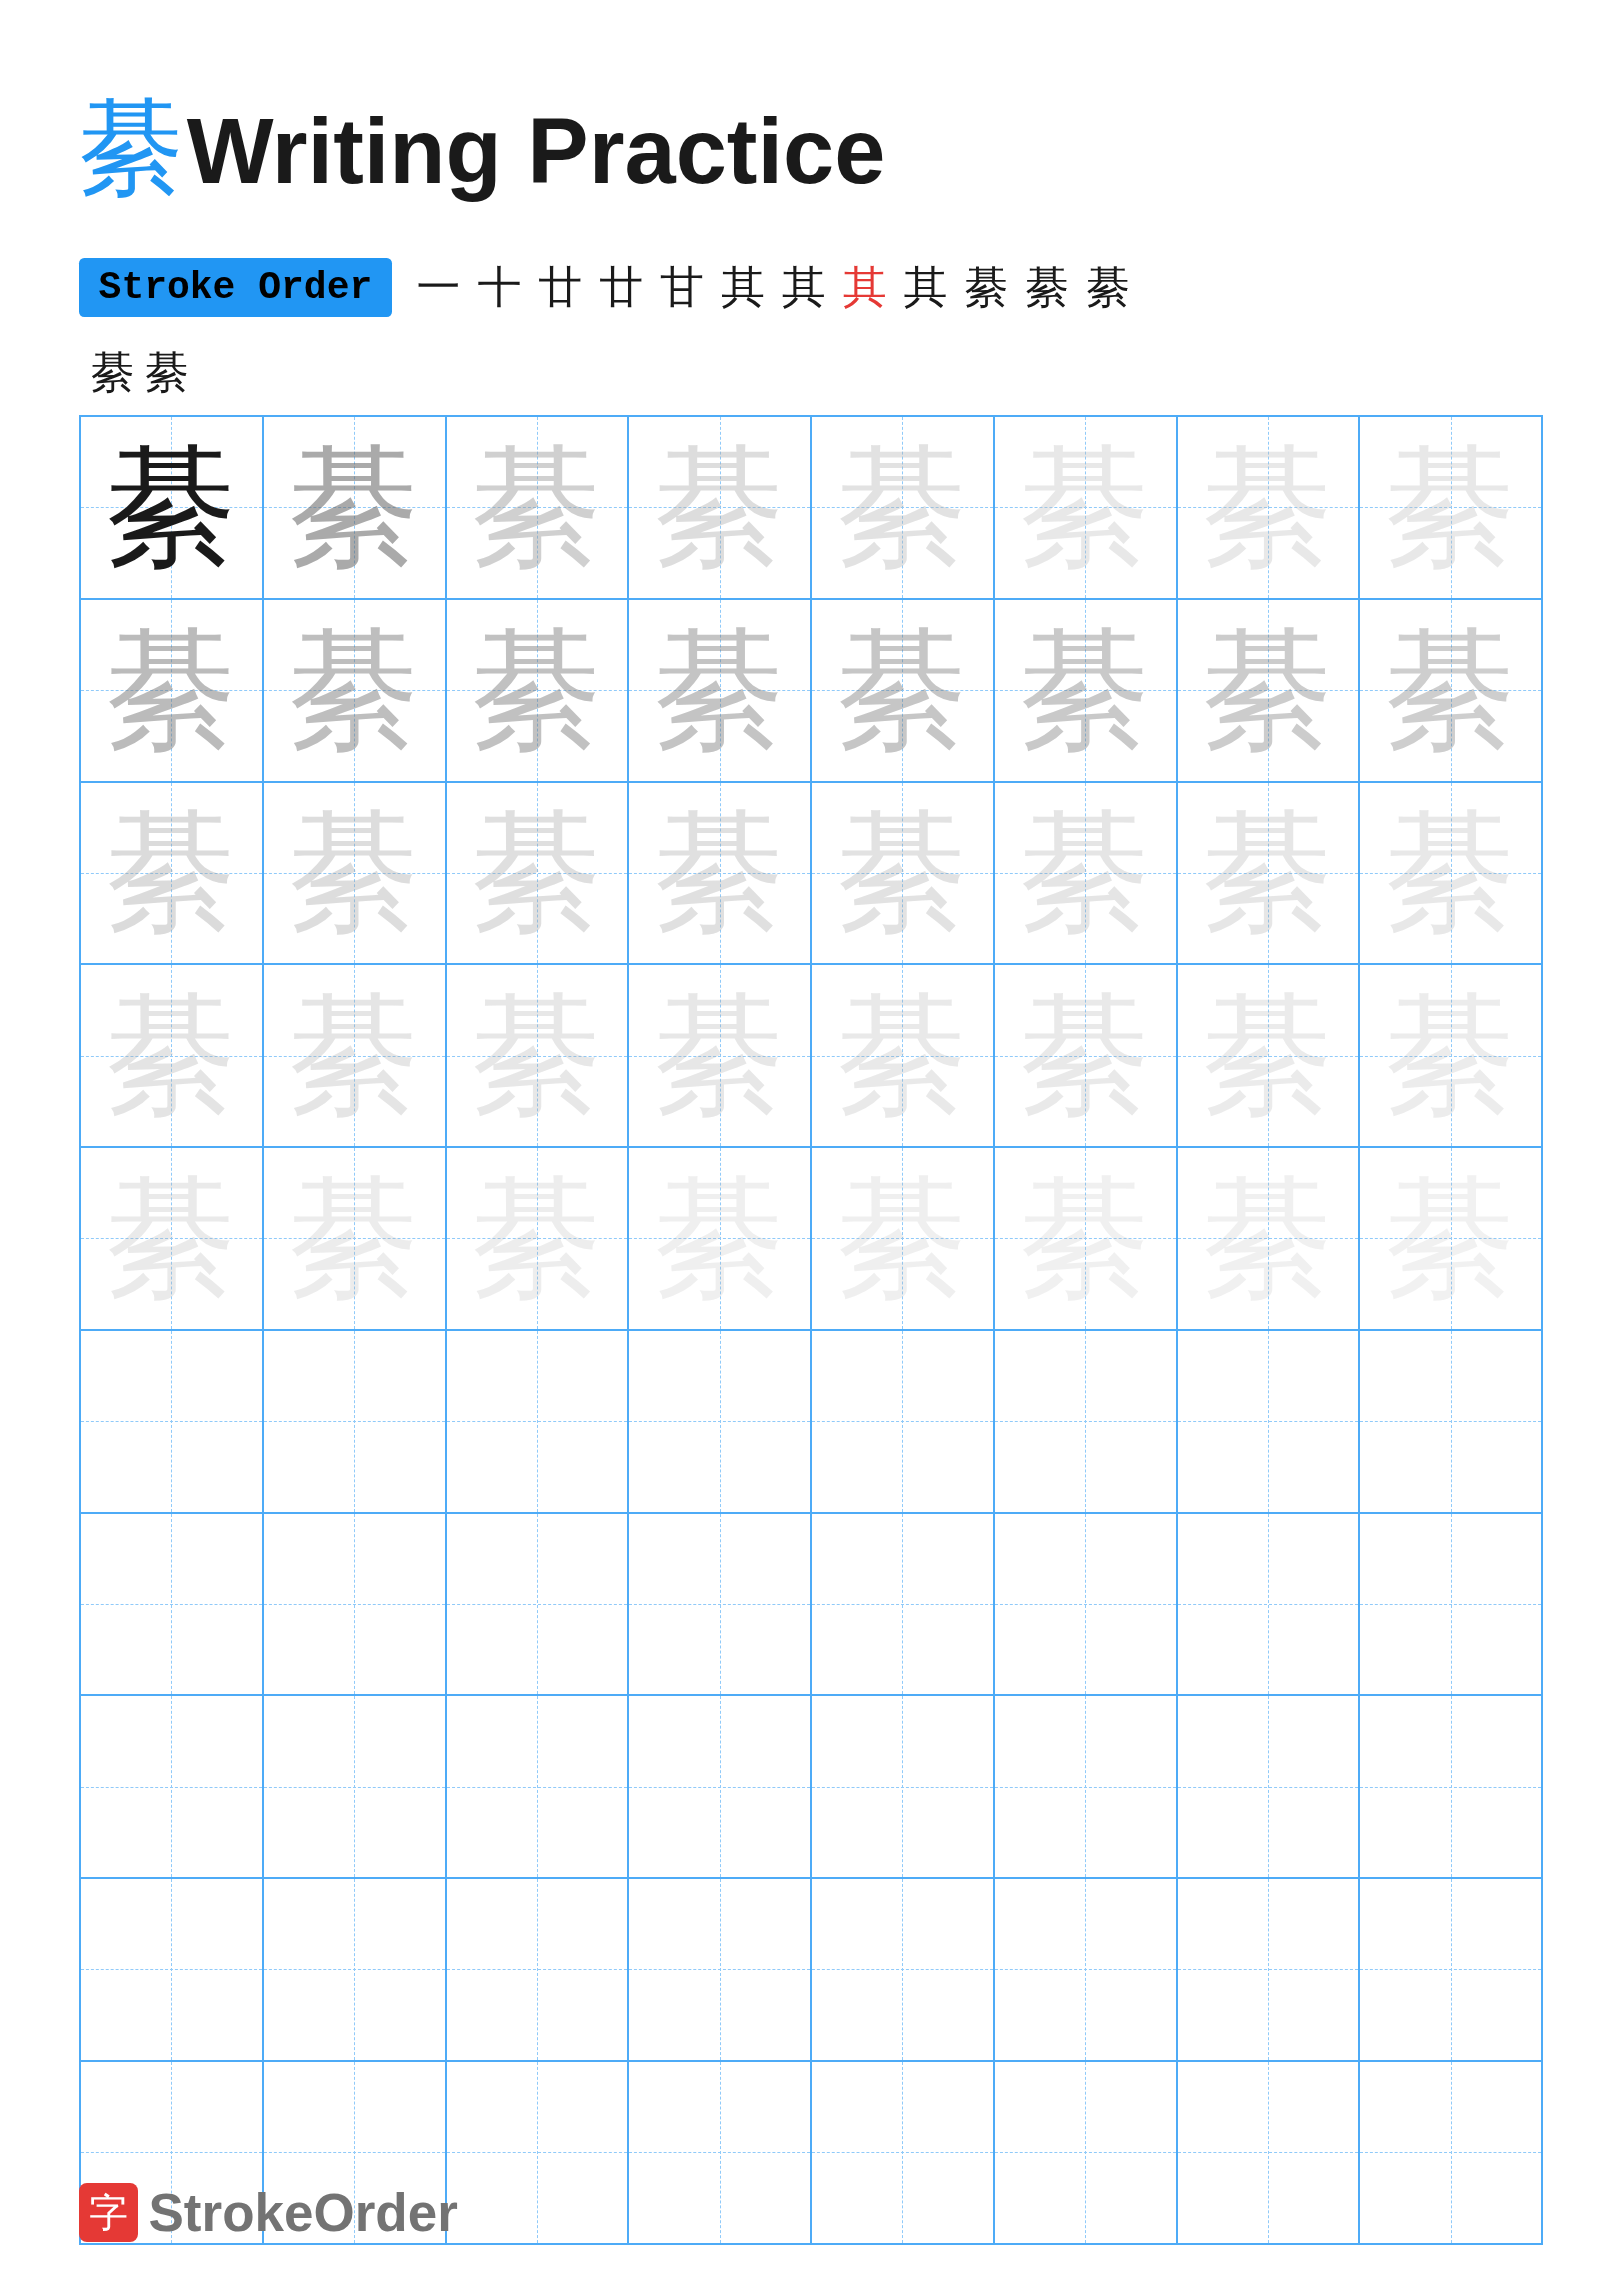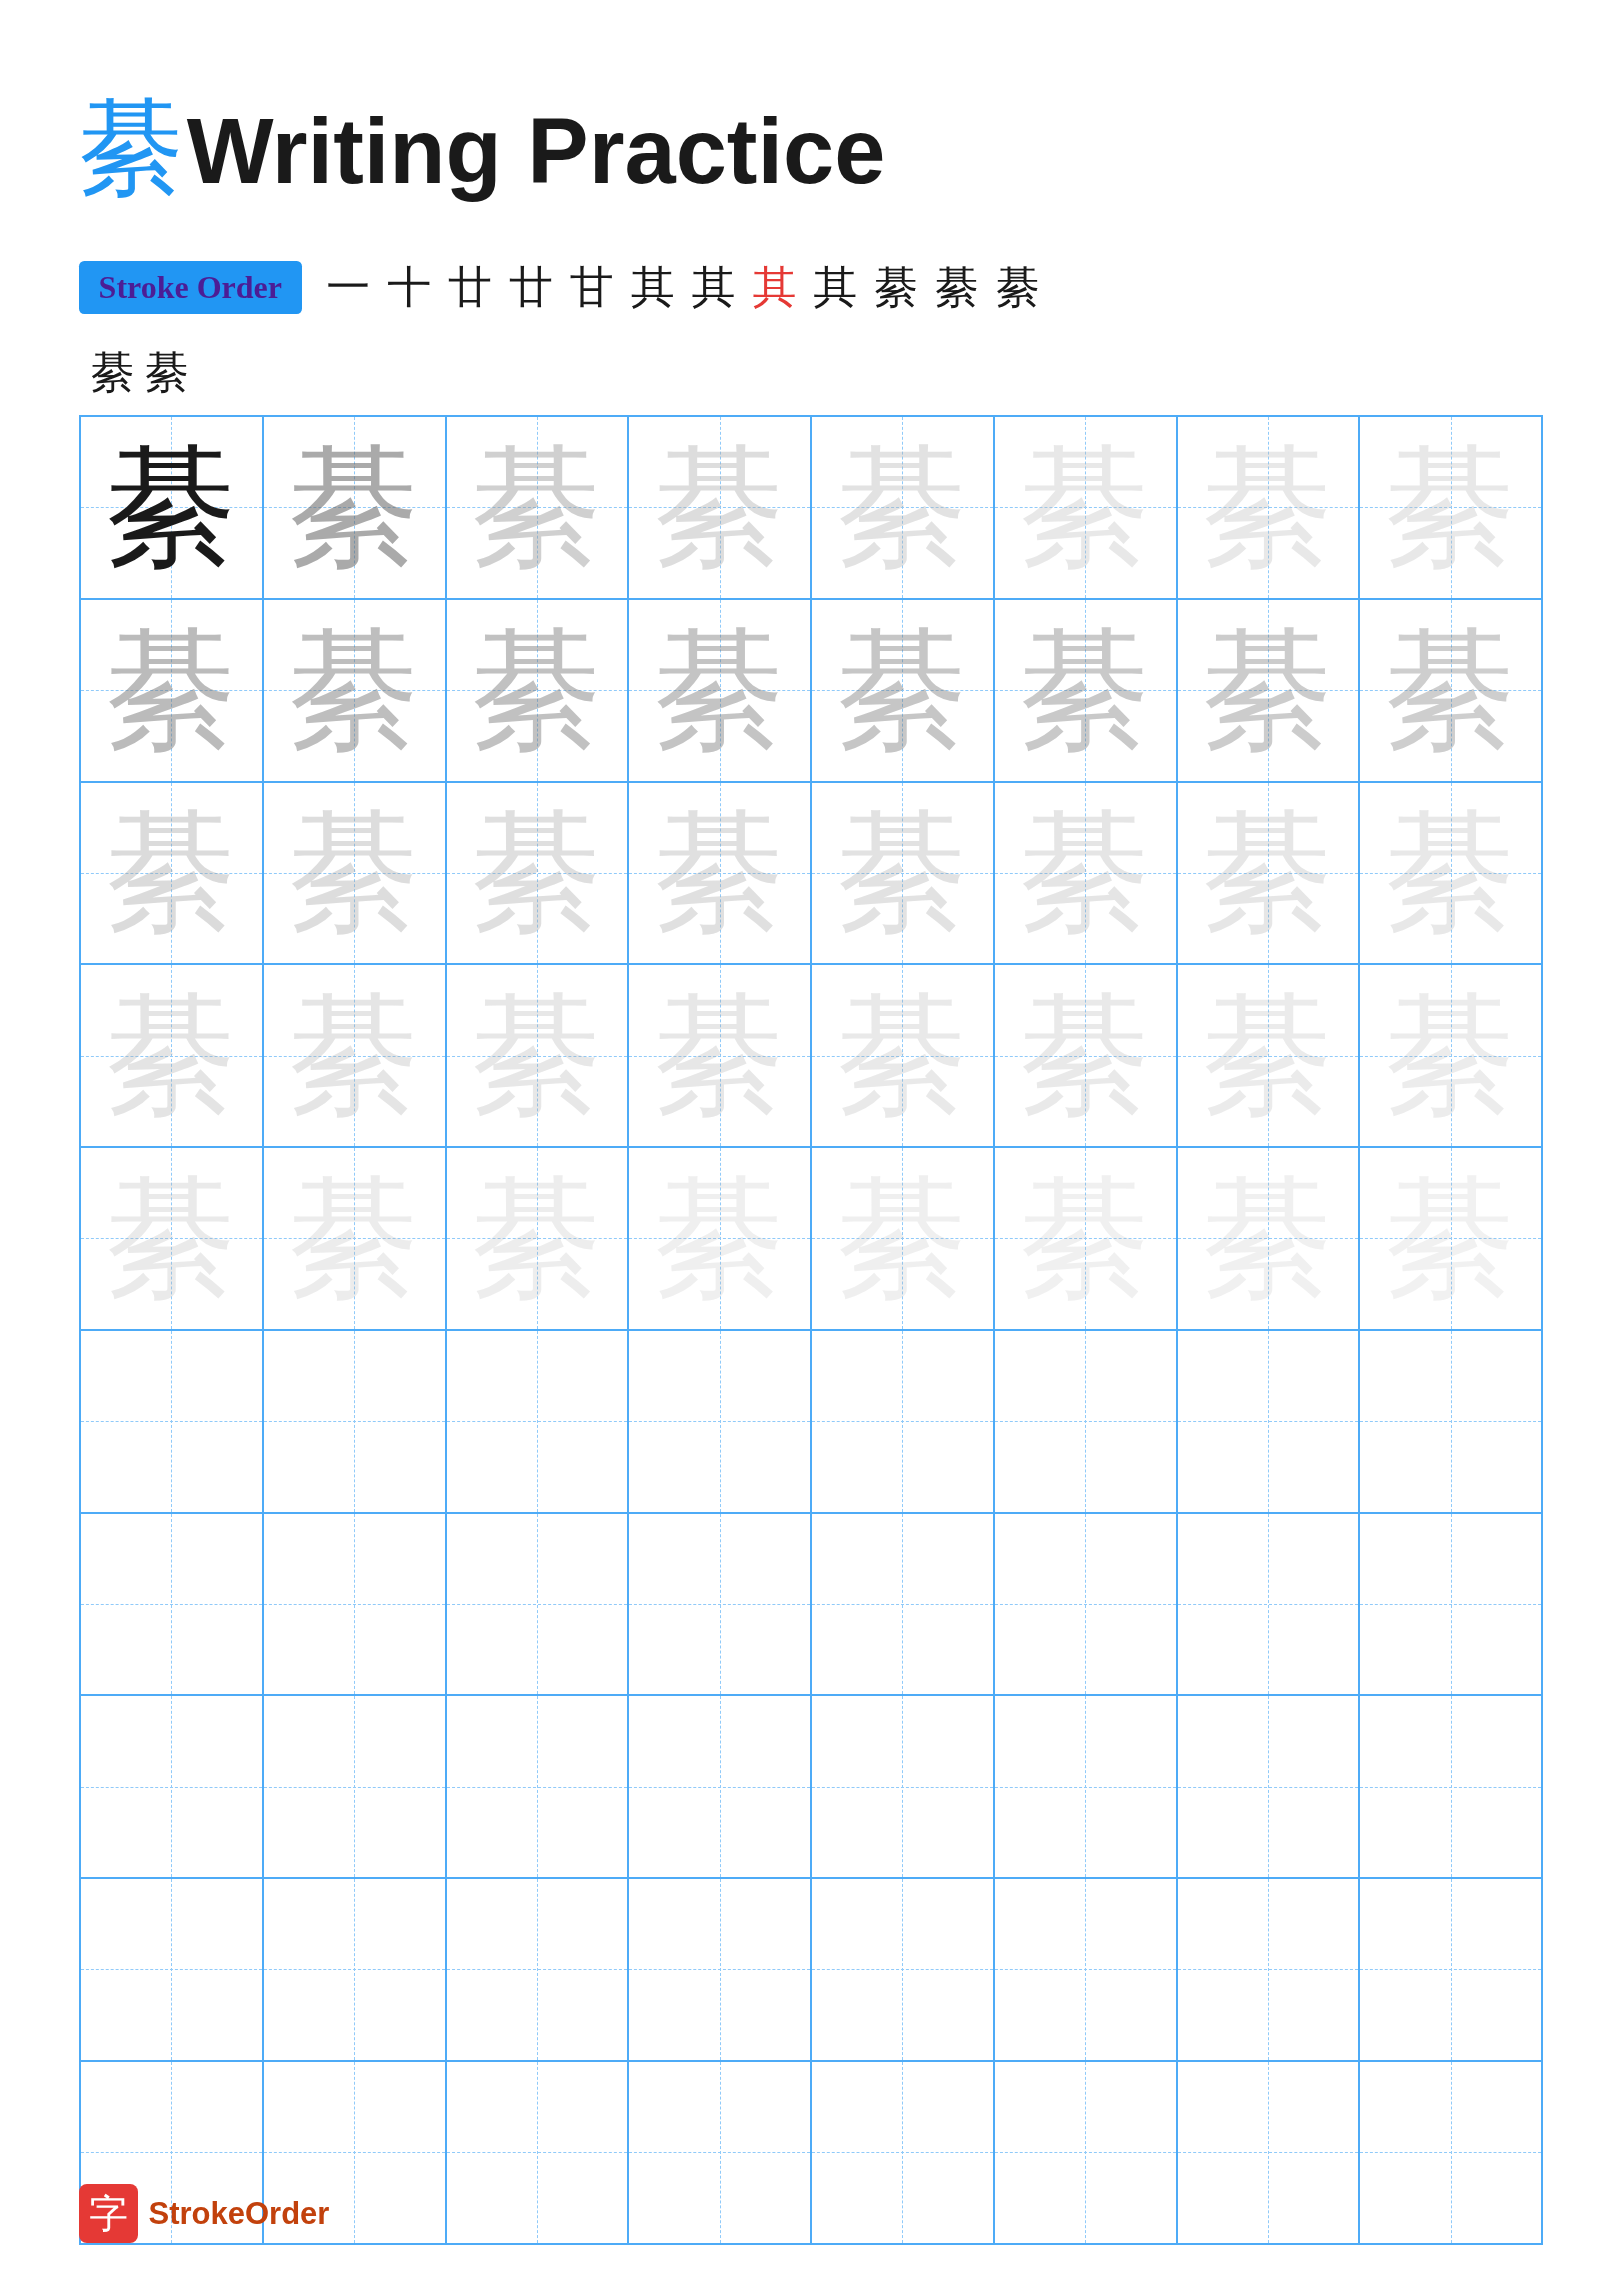--- a/index.html
+++ b/index.html
@@ -44,23 +44,23 @@
     .stroke-order-section {
       display: flex;
       flex-wrap: wrap;
       align-items: center;
       margin-bottom: 26px;
       gap: 6.5px;
     }
 
     .stroke-order-badge {
       background: #2196F3;
-      color: #4c1d95;
-      font-size: 32px;
-      font-family: Liberation Serif, serif;
+      color: #000000;
+      font-size: 38px;
+      font-family: Liberation Mono, monospace;
       font-weight: bold;
       padding: 7.9px 19.6px;
       border-radius: 5.2px;
       margin-right: 13px;
     }
 
     .stroke-char {
       font-size: 44px;
       font-family: serif;
       color: #333;
@@ -184,23 +184,23 @@
       border-radius: 7.9px;
       display: flex;
       align-items: center;
       justify-content: center;
       color: white;
       font-size: 39px;
       font-family: serif;
     }
 
     .footer-logo-text {
-      font-size: 31px;
+      font-size: 53px;
       font-weight: bold;
-      color: #c2410c;
+      color: #737373;
       font-family: Arial, sans-serif;
     }
   </style>
 </head>
 <body>
 
 <div class="page">
 
   <div class="title-section">
     <span class="title-char">綦</span>

